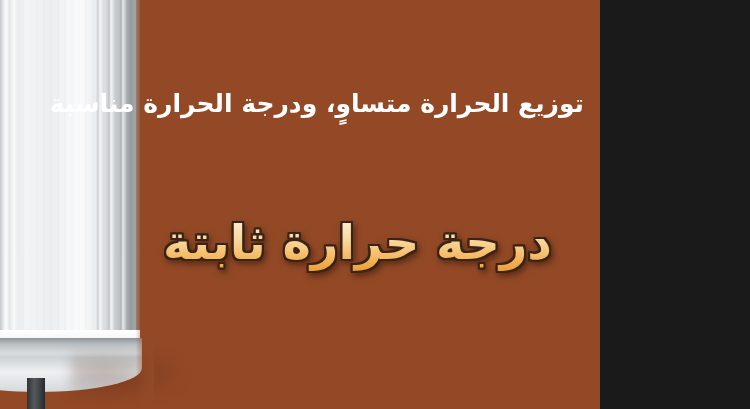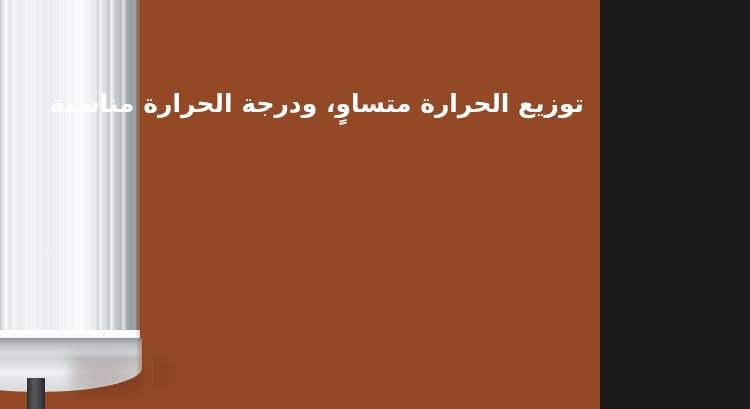--- a/index.html
+++ b/index.html
@@ -270,14 +270,17 @@
     <div class="base-cap"></div>
     <div class="pole"></div>
   </div>
   <div class="product-shadow"></div>
   <div class="photo-feather"></div>
 
   <div class="copy">
     <div class="body-line">توزيع الحرارة متساوٍ، ودرجة الحرارة مناسبة</div>
   </div>
 
+  <div class="headline-wrap">
+    <span class="headline">درجة حرارة ثابتة</span>
+  </div>
 
 </div>
 
 </body></html>

